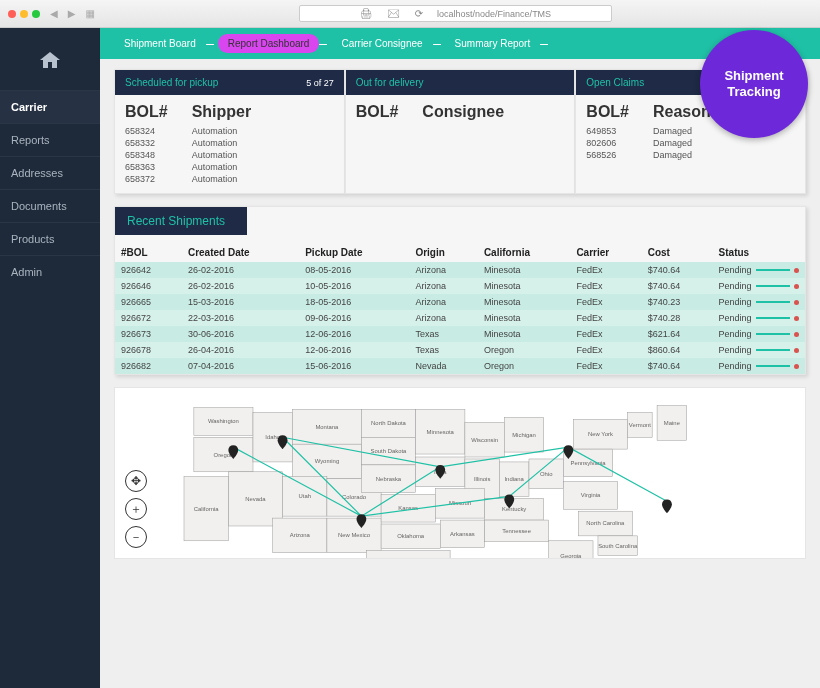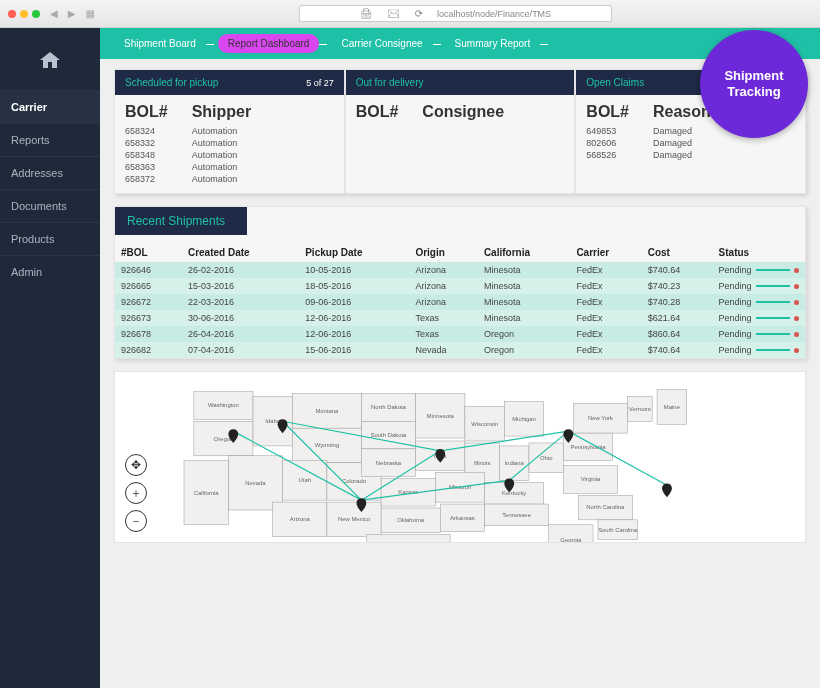--- a/index.html
+++ b/index.html
@@ -166,20 +166,36 @@
                 <th>Created Date</th>
                 <th>Pickup Date</th>
                 <th>Origin</th>
                 <th>California</th>
                 <th>Carrier</th>
                 <th>Cost</th>
                 <th>Status</th>
               </tr>
             </thead>
           <tbody id="recent-body">
+              <tr class="r">
+                <td>926642</td>
+                <td>26-02-2016</td>
+                <td>08-05-2016</td>
+                <td>Arizona</td>
+                <td>Minesota</td>
+                <td>FedEx</td>
+                <td>$740.64</td>
+                <td>
+                  <div class="status-bar">
+                    <span>Pending</span>
+                    <div class="bar"></div>
+                    <span class="dot"></span>
+                  </div>
+                </td>
+              </tr>
               <tr class="r">
                 <td>926646</td>
                 <td>26-02-2016</td>
                 <td>10-05-2016</td>
                 <td>Arizona</td>
                 <td>Minesota</td>
                 <td>FedEx</td>
                 <td>$740.64</td>
                 <td>
                   <div class="status-bar">

